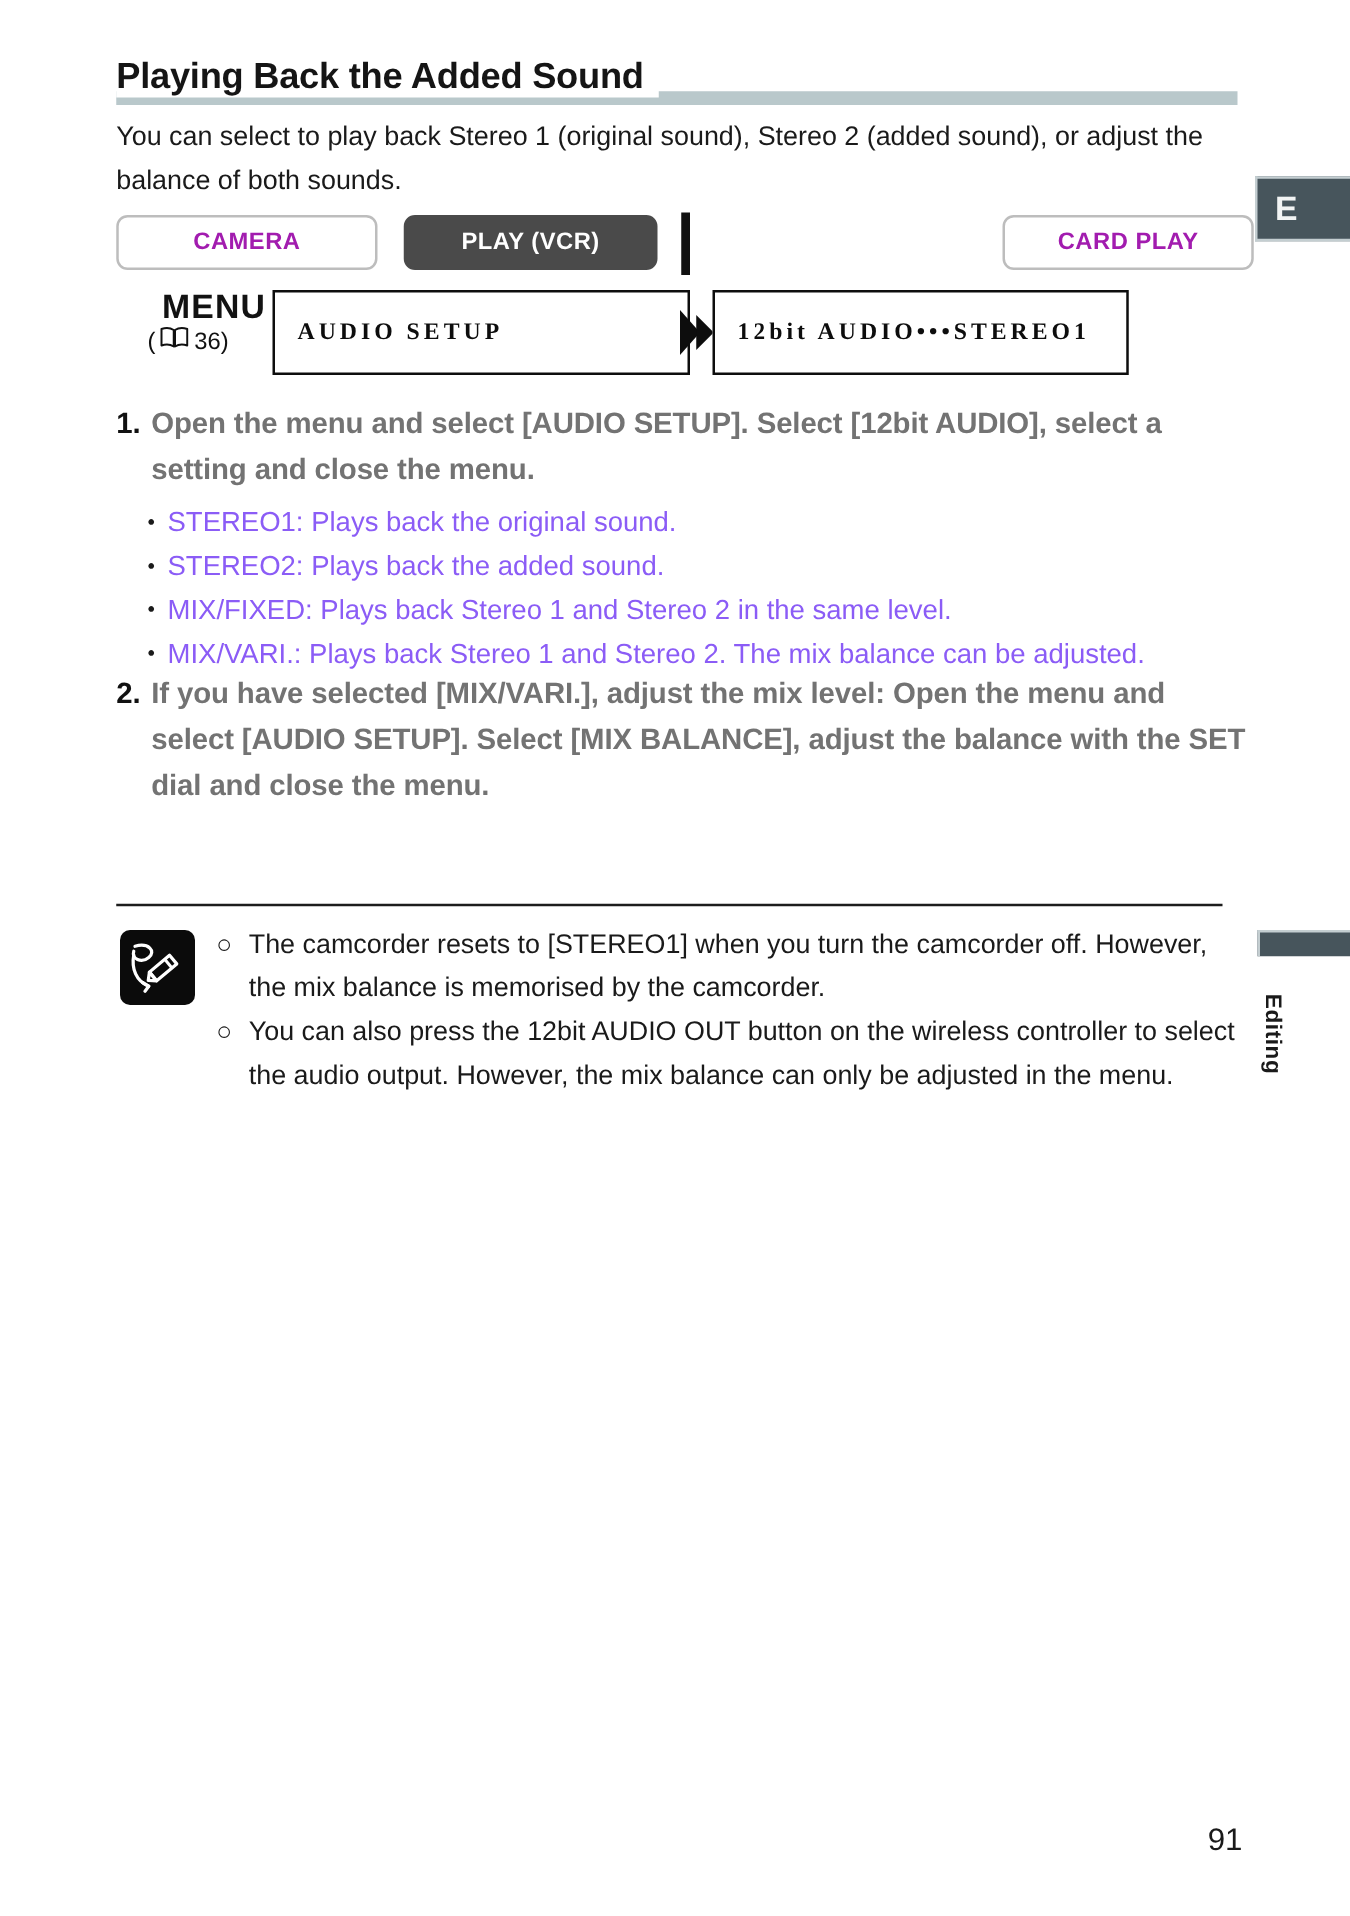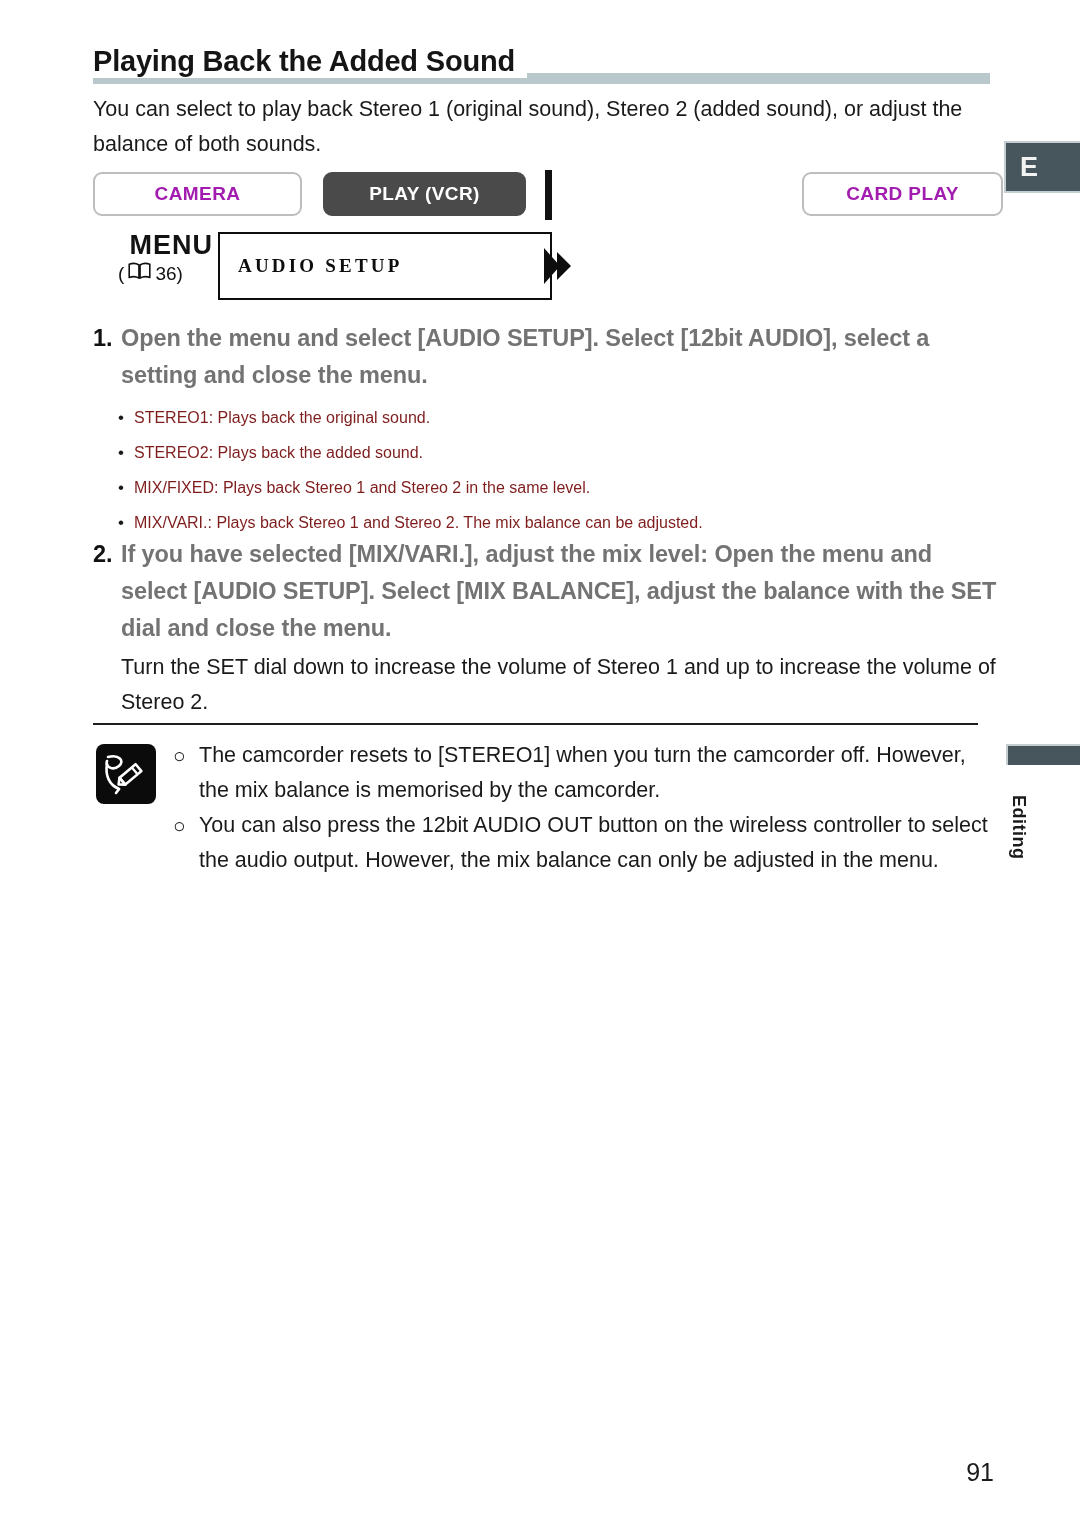--- a/index.html
+++ b/index.html
@@ -248,23 +248,23 @@
   .step2 { top: 536px; }
 
   
   .bullets {
     position: absolute;
     left: 118px;
     top: 400px;
     width: 890px;
   }
   .bullet-item {
-    font-size: 16px;
-    line-height: 35px;
-    color: #7f1d1d;
+    font-size: 22px;
+    line-height: 35px;
+    color: #8b5cf6;
     position: relative;
     padding-left: 16px;
   }
   .bullet-item::before {
     content: "\2022";
     position: absolute;
     left: 0;
     top: 0;
     font-size: 17px;
     line-height: 35px;
@@ -382,40 +382,40 @@
 
     <div class="menu-box menu-box-1">AUDIO SETUP</div>
 
     <div class="flow-arrow">
       <svg width="34" height="40" viewBox="0 0 34 40" aria-hidden="true">
         <polygon points="4,2 20,20 4,38" fill="#0d0d0d"></polygon>
         <polygon points="17,6 31,20 17,34" fill="#0d0d0d"></polygon>
       </svg>
     </div>
 
+    <div class="menu-box menu-box-2">12bit AUDIO•••STEREO1</div>
   </div>
 
   <div class="step step1">
     <div class="step-num">1.</div>
     <div class="step-body">Open the menu and select [AUDIO SETUP]. Select [12bit AUDIO], select a setting and close the menu.</div>
   </div>
 
   <div class="bullets">
     <div class="bullet-item">STEREO1: Plays back the original sound.</div>
     <div class="bullet-item">STEREO2: Plays back the added sound.</div>
     <div class="bullet-item">MIX/FIXED: Plays back Stereo 1 and Stereo 2 in the same level.</div>
     <div class="bullet-item">MIX/VARI.: Plays back Stereo 1 and Stereo 2. The mix balance can be adjusted.</div>
   </div>
 
   <div class="step step2">
     <div class="step-num">2.</div>
     <div class="step-body">If you have selected [MIX/VARI.], adjust the mix level: Open the menu and select [AUDIO SETUP]. Select [MIX BALANCE], adjust the balance with the SET dial and close the menu.</div>
   </div>
 
-  <div class="substep">Turn the SET dial down to increase the volume of Stereo 1 and up to increase the volume of Stereo 2.</div>
 
   <div class="notes-rule"></div>
 
   <div class="notes-icon">
     <svg width="62" height="62" viewBox="0 0 62 62" aria-hidden="true">
       <rect x="1" y="1" width="60" height="60" rx="8" ry="8" fill="#0b0b0b"></rect>
       <g fill="none" stroke="#ffffff" stroke-width="2.6" stroke-linecap="round" stroke-linejoin="round">
         <path d="M13 14 C24 11 30 18 24 23 C18 28 10 24 12 18"></path>
         <path d="M12 21 C10 32 14 42 24 46"></path>
         <path d="M24 46 L19 43 M24 46 L21 50"></path>

